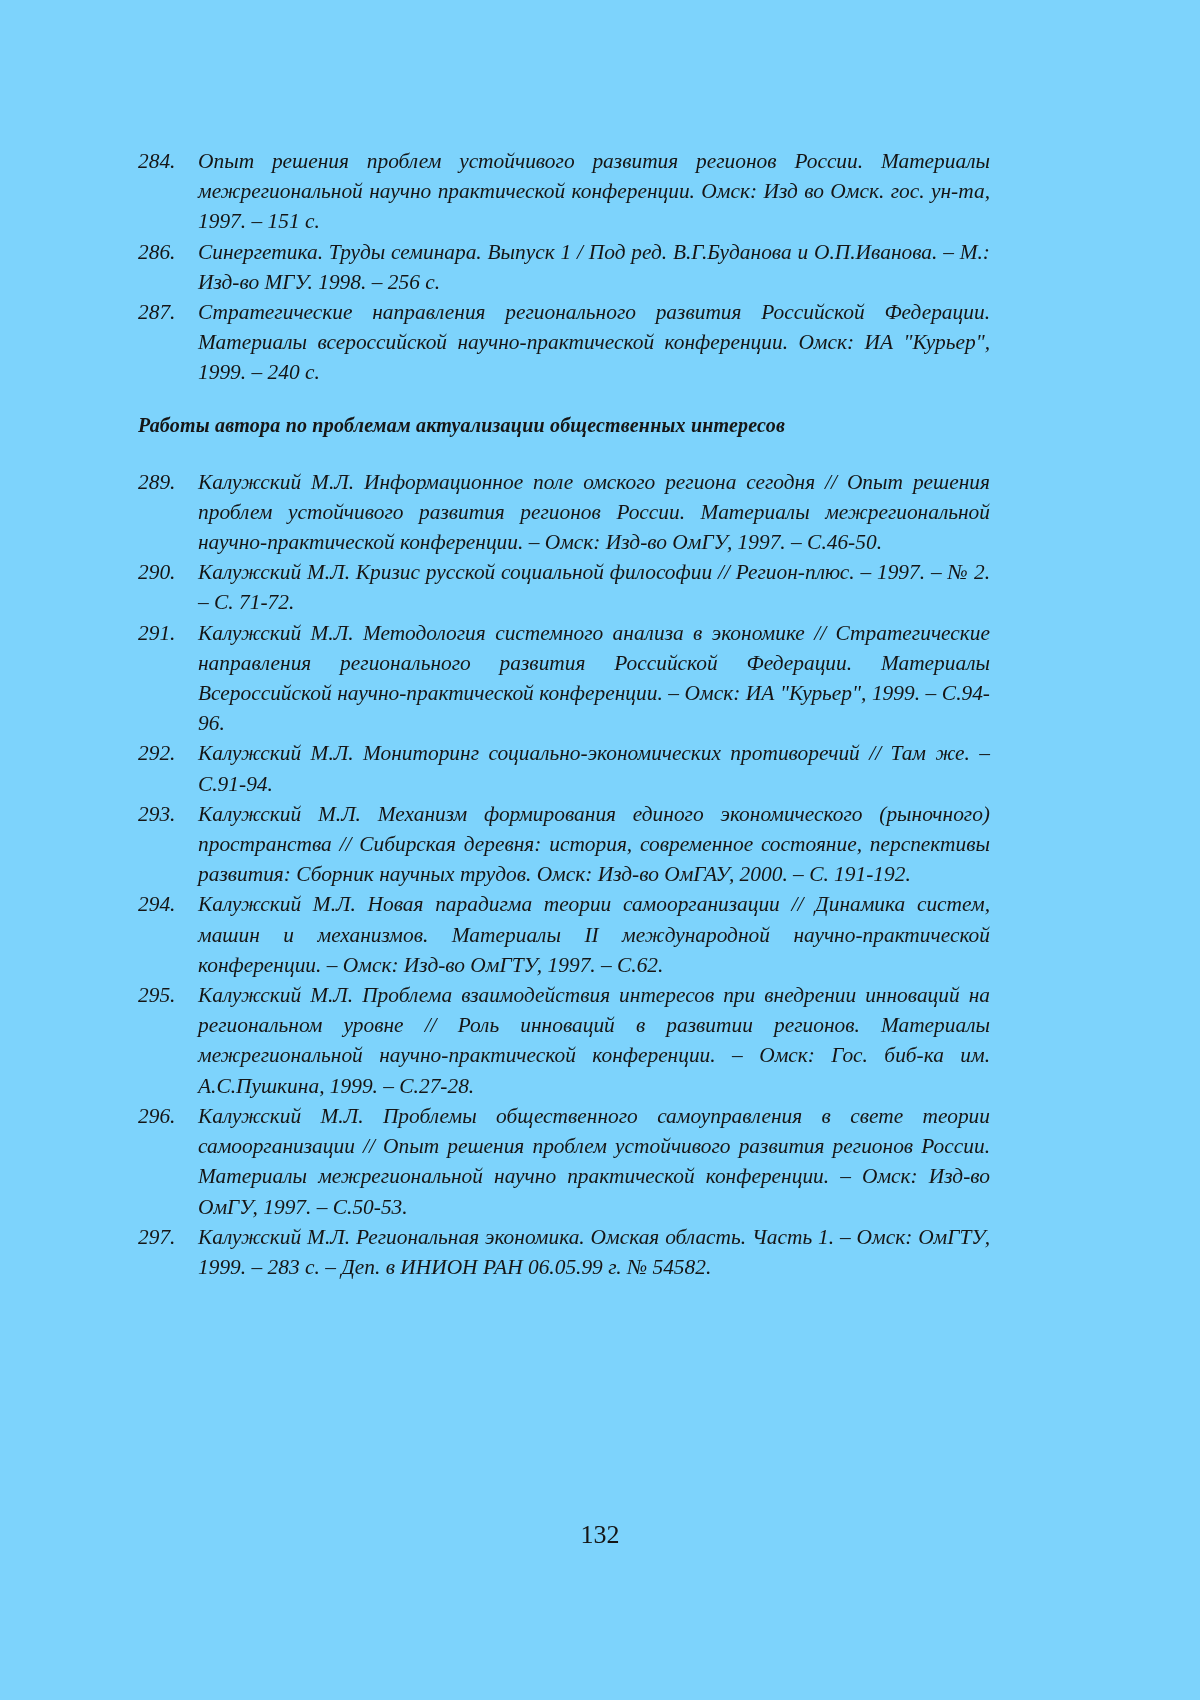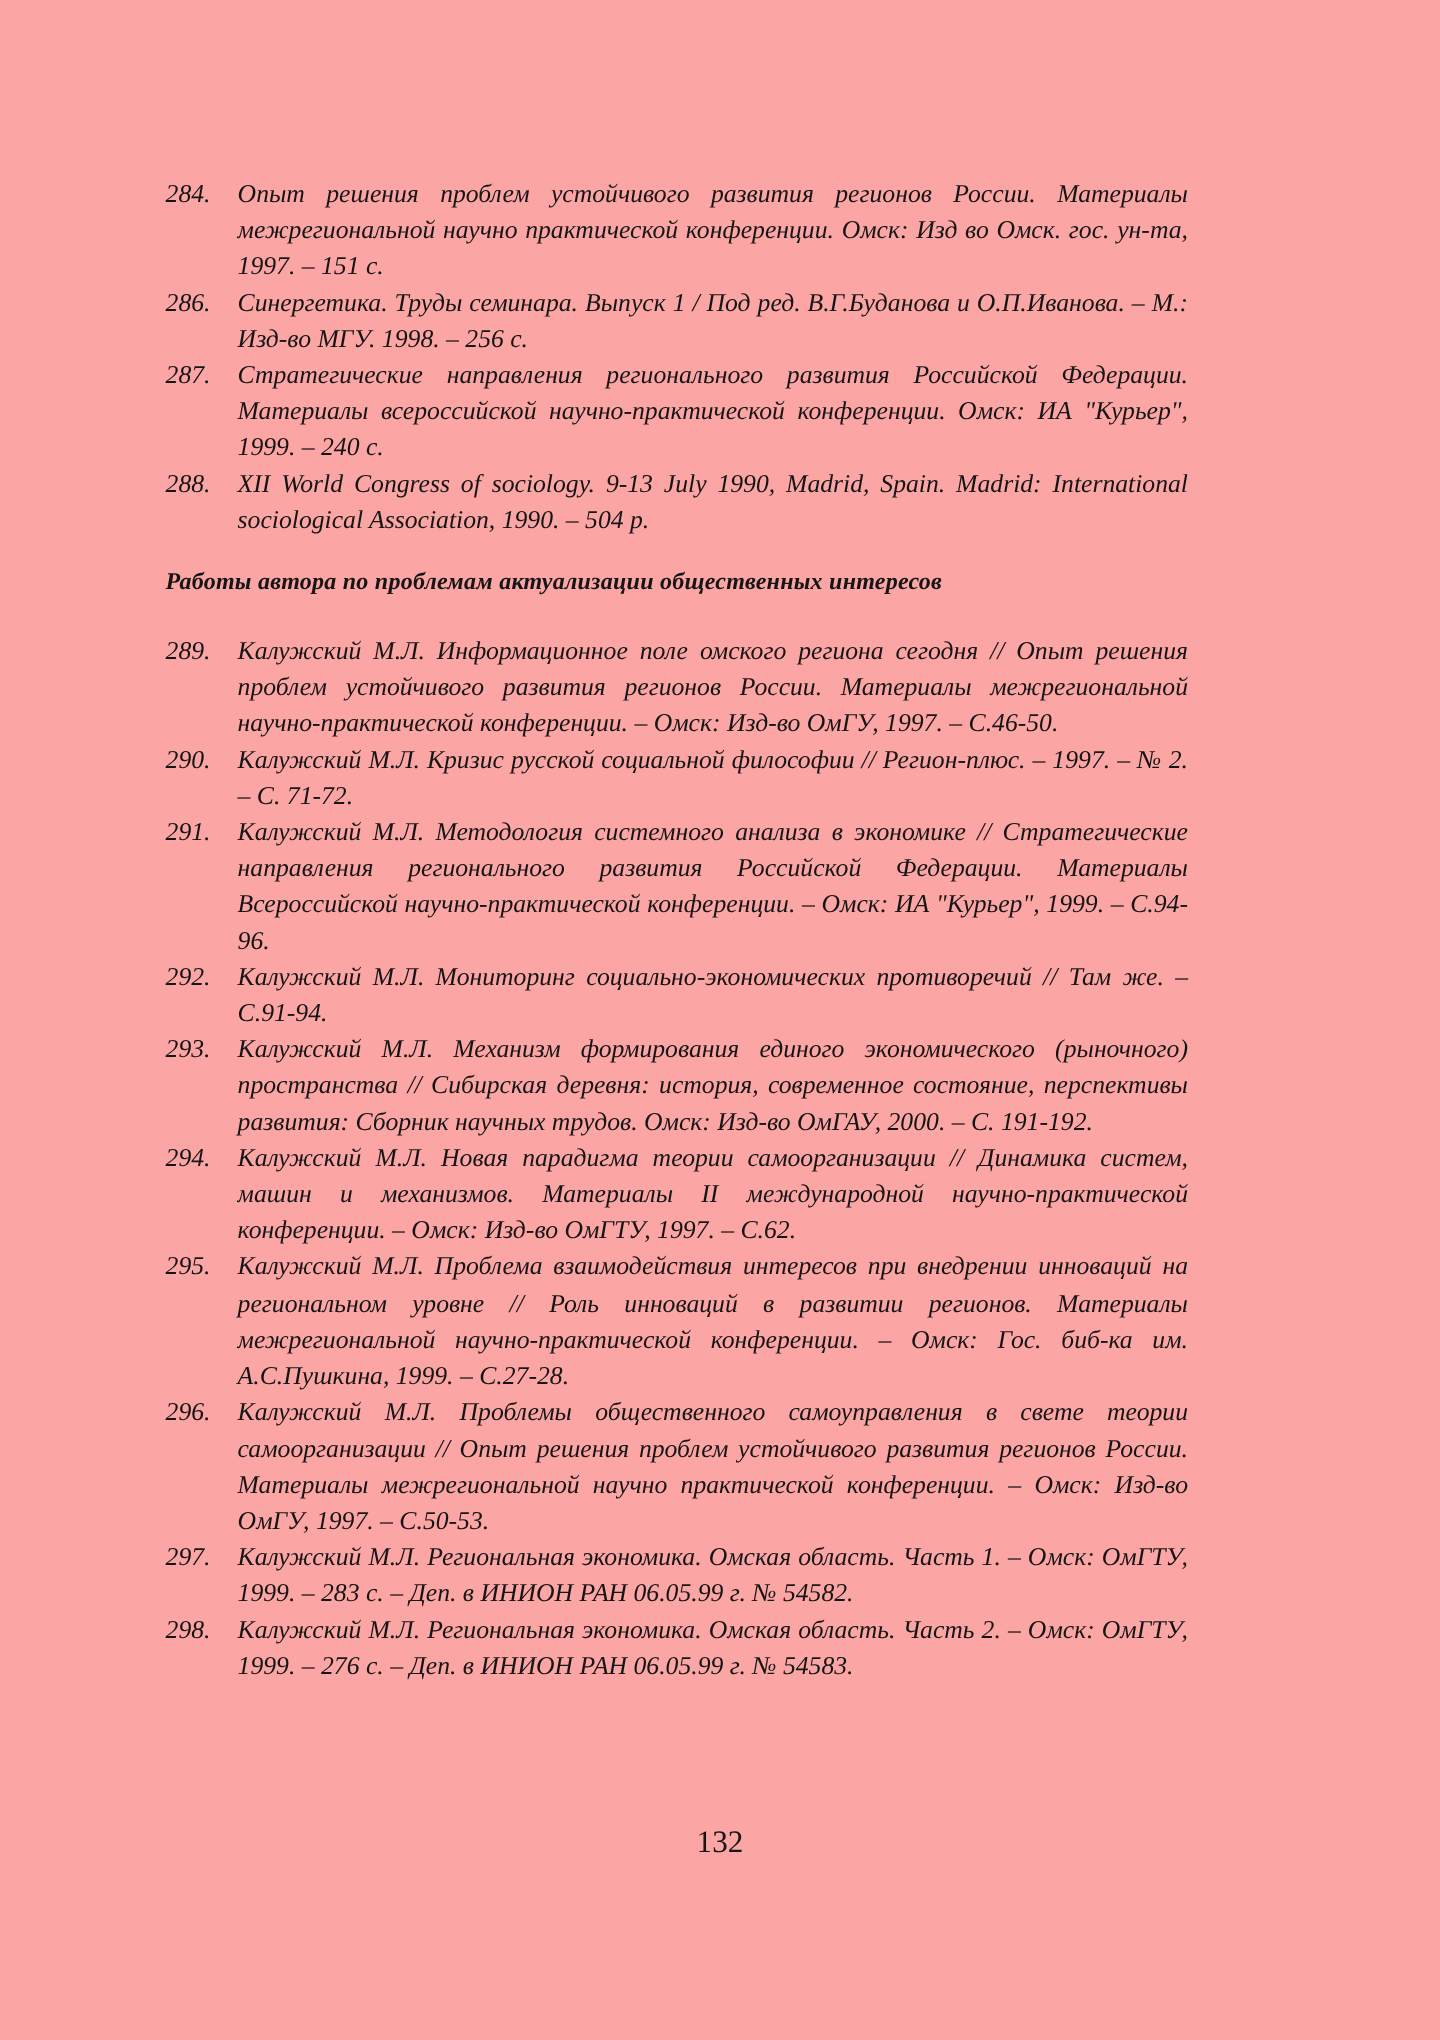--- a/index.html
+++ b/index.html
@@ -1,21 +1,21 @@
 <!DOCTYPE html>
 <html><head>
 <meta charset="utf-8">
 <style>
   * { margin: 0; padding: 0; box-sizing: border-box; }
   html, body { width: 1200px; background: #ffffff; }
   .page {
     position: relative;
     width: 1200px;
     height: 1700px;
-    background: #fca5a5;
+    background: #7dd3fc;
     color: #151515;
     font-family: "Liberation Serif", "DejaVu Serif", serif;
     overflow: hidden;
   }
   .content {
     position: absolute;
     left: 138px;
     top: 146px;
     width: 852px;
   }
@@ -63,24 +63,20 @@
       <span class="txt">Опыт решения проблем устойчивого развития регионов России. Материалы межрегиональной научно практической конференции. Омск: Изд во Омск. гос. ун-та, 1997. – 151 с.</span>
     </div>
     <div class="entry">
       <span class="num">286.</span>
       <span class="txt">Синергетика. Труды семинара. Выпуск 1 / Под ред. В.Г.Буданова и О.П.Иванова. – М.: Изд-во МГУ. 1998. – 256 с.</span>
     </div>
     <div class="entry">
       <span class="num">287.</span>
       <span class="txt">Стратегические направления регионального развития Российской Федерации. Материалы всероссийской научно-практической конференции. Омск: ИА "Курьер", 1999. – 240 с.</span>
     </div>
-    <div class="entry">
-      <span class="num">288.</span>
-      <span class="txt">XII World Congress of sociology. 9-13 July 1990, Madrid, Spain. Madrid: International sociological Association, 1990. – 504 p.</span>
-    </div>
 
     <div class="section-heading">Работы автора по проблемам актуализации общественных интересов</div>
 
     <div class="entry">
       <span class="num">289.</span>
       <span class="txt">Калужский М.Л. Информационное поле омского региона сегодня // Опыт решения проблем устойчивого развития регионов России. Материалы межрегиональной научно-практической конференции. – Омск: Изд-во ОмГУ, 1997. – С.46-50.</span>
     </div>
     <div class="entry">
       <span class="num">290.</span>
       <span class="txt">Калужский М.Л. Кризис русской социальной философии // Регион-плюс. – 1997. – № 2. – С. 71-72.</span>
@@ -106,21 +102,17 @@
       <span class="txt">Калужский М.Л. Проблема взаимодействия интересов при внедрении инноваций на региональном уровне // Роль инноваций в развитии регионов. Материалы межрегиональной научно-практической конференции. – Омск: Гос. биб-ка им. А.С.Пушкина, 1999. – С.27-28.</span>
     </div>
     <div class="entry">
       <span class="num">296.</span>
       <span class="txt">Калужский М.Л. Проблемы общественного самоуправления в свете теории самоорганизации // Опыт решения проблем устойчивого развития регионов России. Материалы межрегиональной научно практической конференции. – Омск: Изд-во ОмГУ, 1997. – С.50-53.</span>
     </div>
     <div class="entry">
       <span class="num">297.</span>
       <span class="txt">Калужский М.Л. Региональная экономика. Омская область. Часть 1. – Омск: ОмГТУ, 1999. – 283 с. – Деп. в ИНИОН РАН 06.05.99 г. № 54582.</span>
     </div>
-    <div class="entry">
-      <span class="num">298.</span>
-      <span class="txt">Калужский М.Л. Региональная экономика. Омская область. Часть 2. – Омск: ОмГТУ, 1999. – 276 с. – Деп. в ИНИОН РАН 06.05.99 г. № 54583.</span>
-    </div>
 
   </div>
 
   <div class="pagenum">132</div>
 </div>
 
 </body></html>

